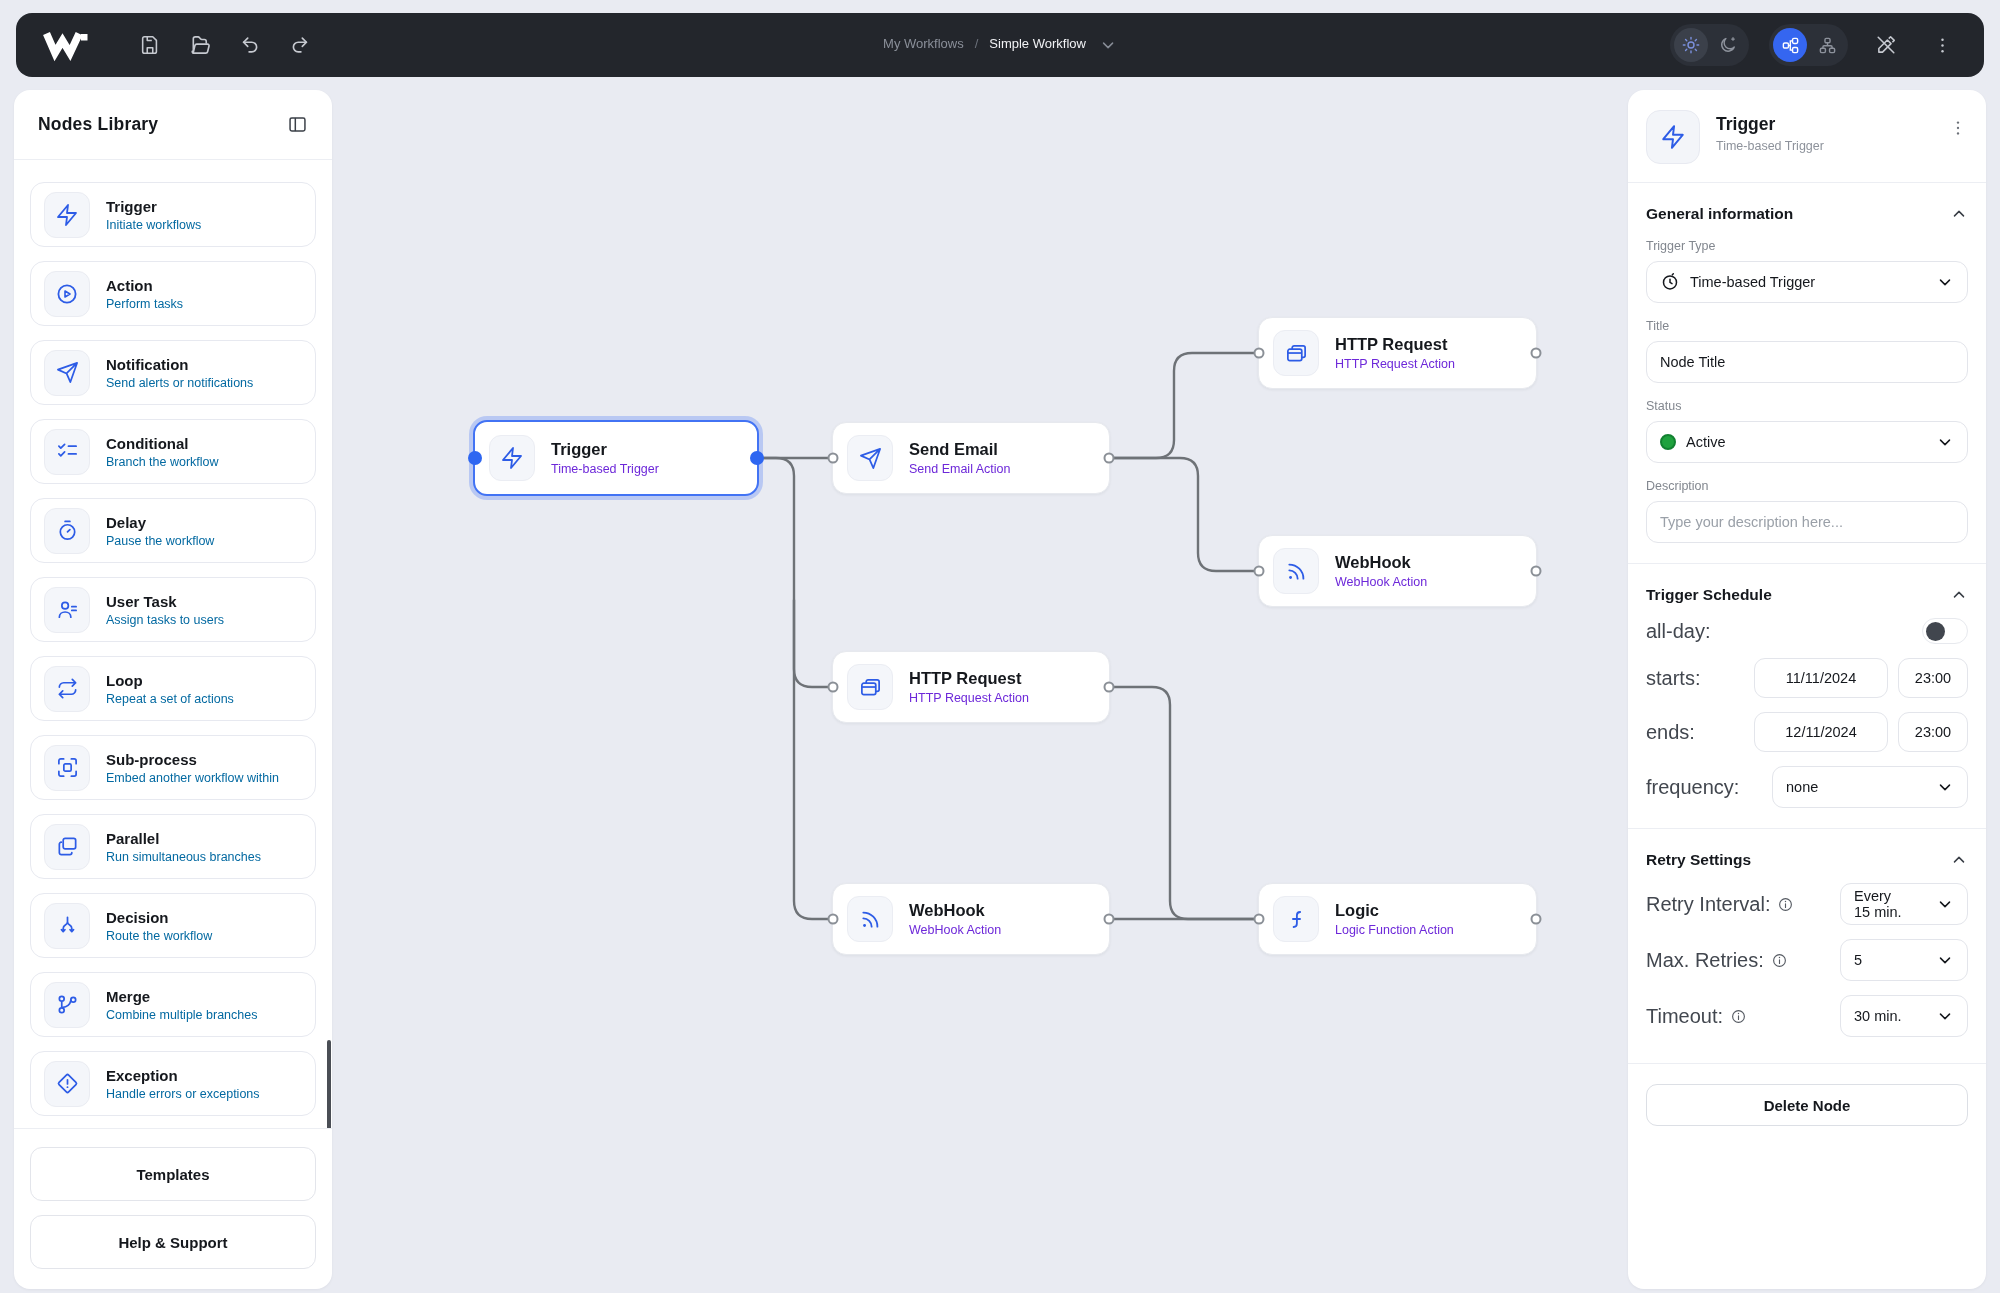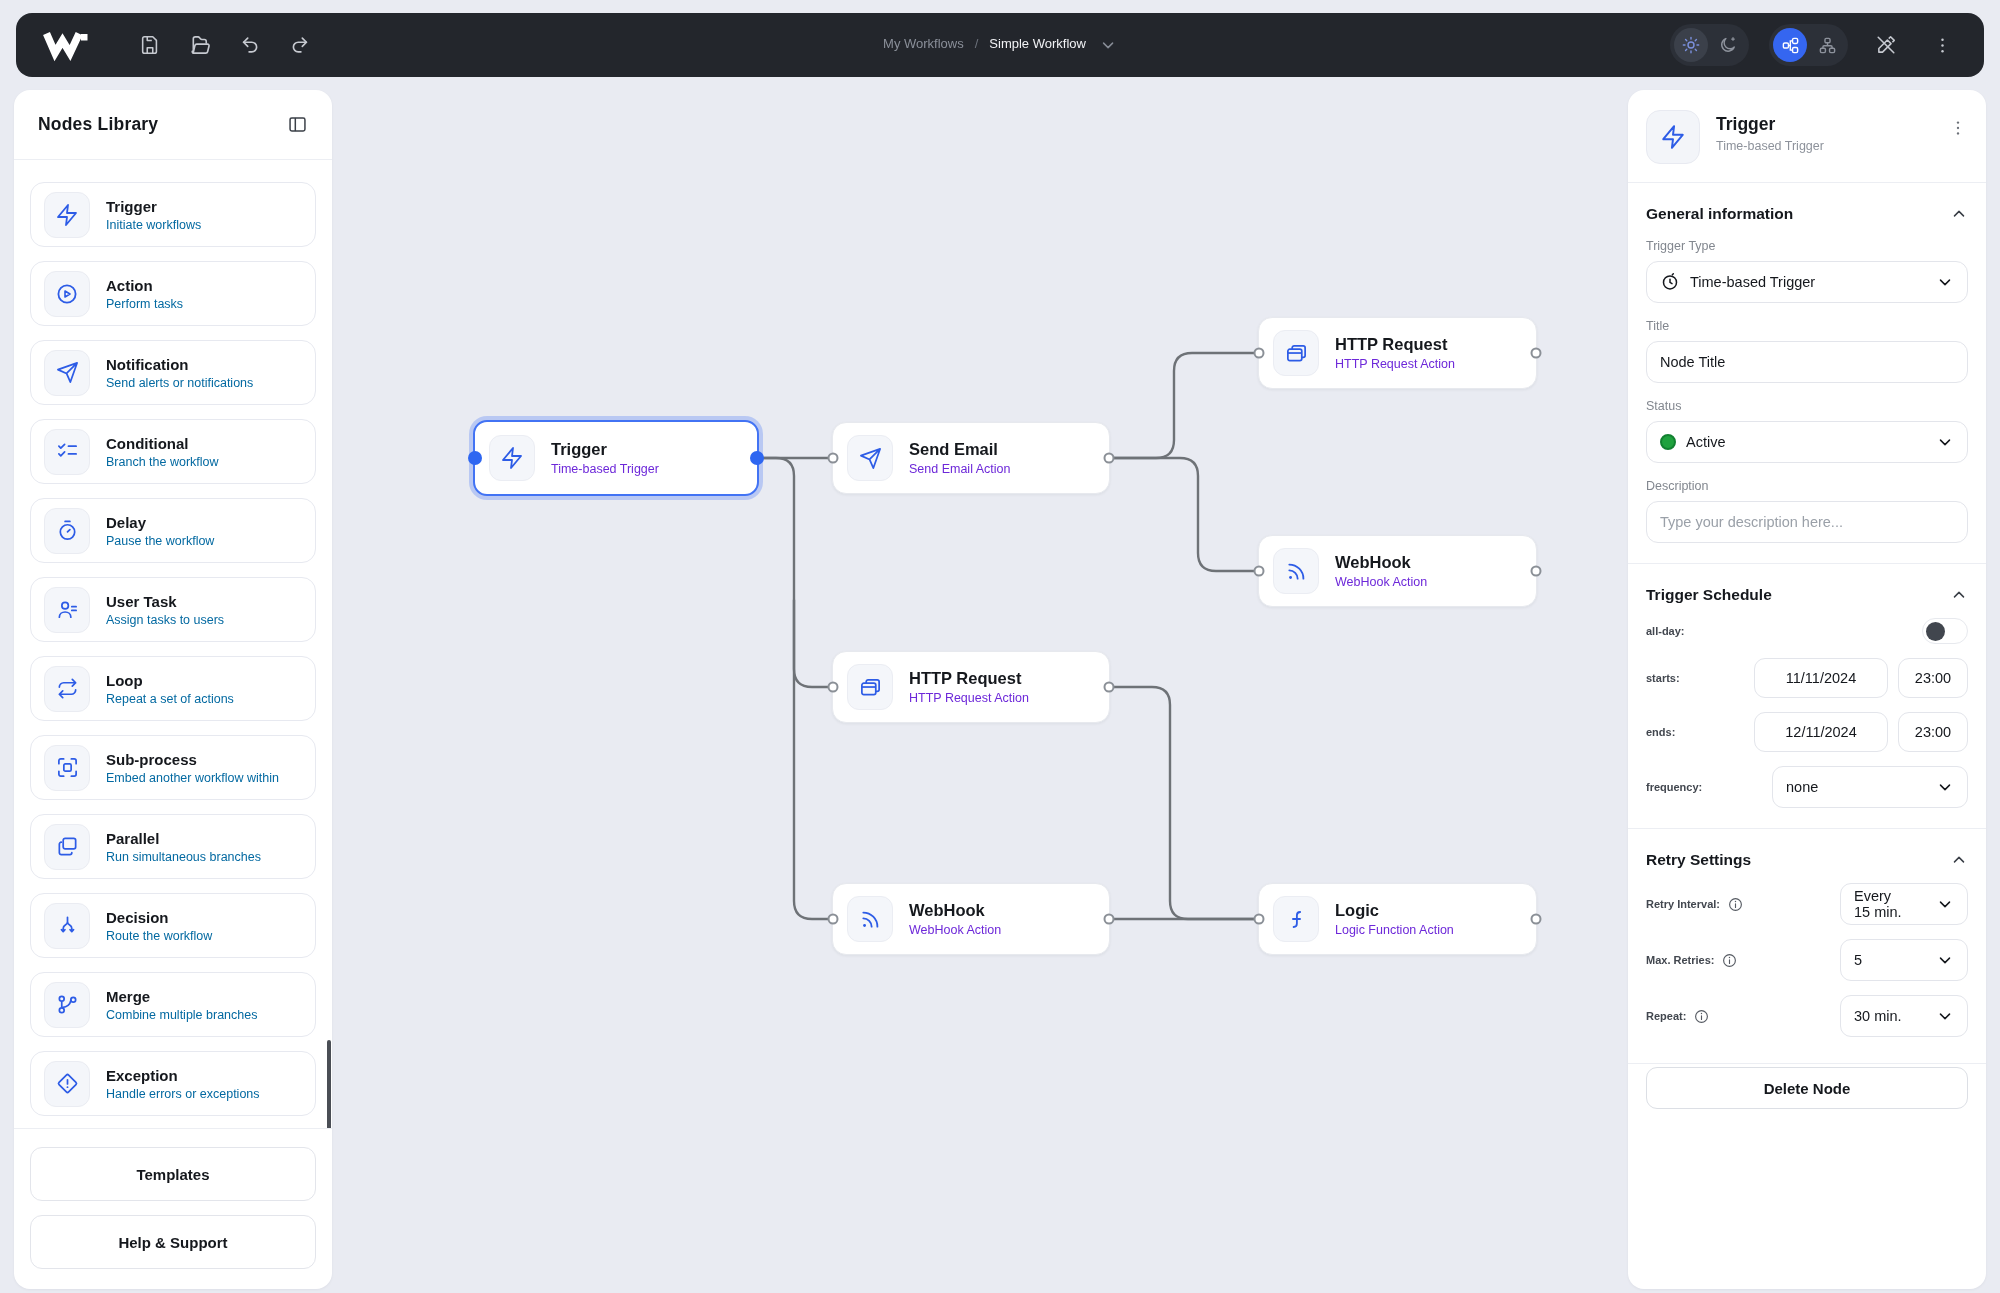--- a/index.html
+++ b/index.html
@@ -93,36 +93,36 @@
     display:flex; align-items:center; gap:10px; padding:0 13px; font-size:14.5px; color:#15181d;
     width:100%; }
   .field.sel { cursor:pointer; }
   .field .chev { margin-left:auto; color:#15181d; }
   .field input { border:none; outline:none; font-family:inherit; font-size:14.5px; color:#15181d;
     width:100%; background:transparent; }
   .field input::placeholder { color:#9aa0a8; }
   .dot-green { width:16px; height:16px; border-radius:50%; background:#1fa23e;
     border:2px solid #128131; flex:none; }
   .row { display:flex; align-items:center; margin-top:14px; }
-  .row-label { flex:1 1 auto; font-size:11px; color:#42474f; display:flex; align-items:center; gap:7px;font-weight:bold; }
+  .row-label { flex:1 1 auto; font-size:20px; color:#42474f; display:flex; align-items:center; gap:7px; }
   .row-label .info { color:#555a62; }
   .box { height:40px; border:1px solid #e3e5eb; border-radius:11px; background:#fff; display:flex;
     align-items:center; justify-content:center; font-size:14.5px; cursor:pointer; }
   .box.date { width:134px; }
   .box.time { width:70px; margin-left:10px; }
   .dd { height:42px; border:1px solid #e3e5eb; border-radius:11px; background:#fff; display:flex;
     align-items:center; padding:0 13px; font-size:14.5px; cursor:pointer; }
   .dd .chev { margin-left:auto; }
   .dd.w196 { width:196px; }
   .dd.w152 { width:128px;gap:32px; }
   .toggle { width:46px; height:26px; border:1px solid #e7e9ee; border-radius:999px; background:#fff;
     position:relative; cursor:pointer; }
   .toggle .knob { position:absolute; left:3px; top:2.5px; width:19px; height:19px; border-radius:50%;
     background:#41464e; }
-  .delete-wrap { border-top:1px solid #eceef3; padding:3px 18px; margin-top:6px; }
+  .delete-wrap { border-top:1px solid #eceef3; padding:20px 18px; margin-top:6px; }
   .delete-btn { width:100%; height:42px; border:1px solid #dcdfe5; border-radius:11px; background:#fff;
     font-family:inherit; font-size:15px; font-weight:700; color:#15181d; cursor:pointer; }
 </style>
 </head>
 <body>
 
 <svg width="0" height="0" style="position:absolute">
   <defs>
     <symbol id="i-zap" viewBox="0 0 24 24">
         <path d="M13 2 3 14h9l-1 8 10-12h-9l1-8z" fill="none" stroke="currentColor" stroke-width="1.8" stroke-linejoin="round"></path>
@@ -733,21 +733,21 @@
           <span>5</span>
           <span class="chev">
               <svg class="ic" width="18" height="18">
                 <use href="#i-chevdown"></use>
               </svg>
             </span>
         </span>
       </div>
       <div class="row">
         <span class="row-label">
-            <span>Repeat:</span>
+            <span>Timeout:</span>
             <span class="info">
               <svg class="ic" width="17" height="17">
                 <use href="#i-info"></use>
               </svg>
             </span>
           </span>
         <span class="dd w152">
           <span>30 min.</span>
           <span class="chev">
               <svg class="ic" width="18" height="18">

